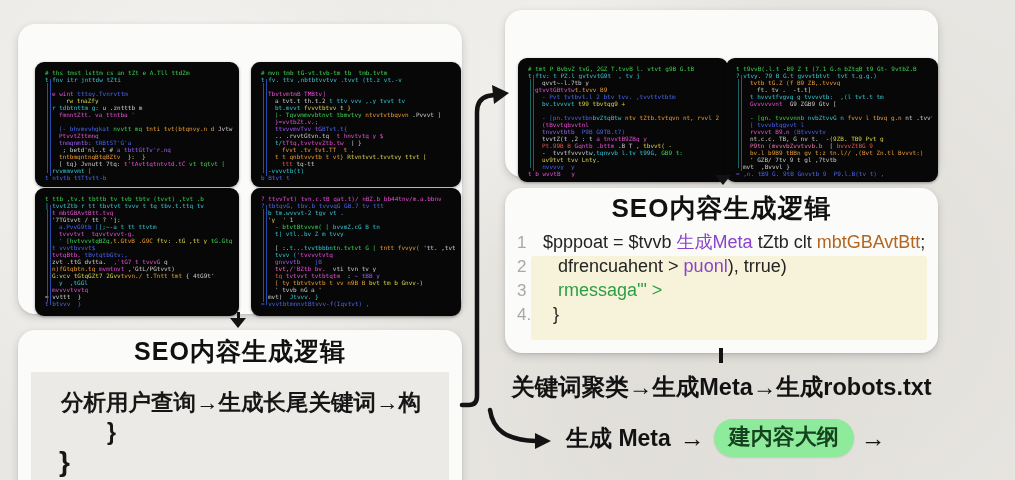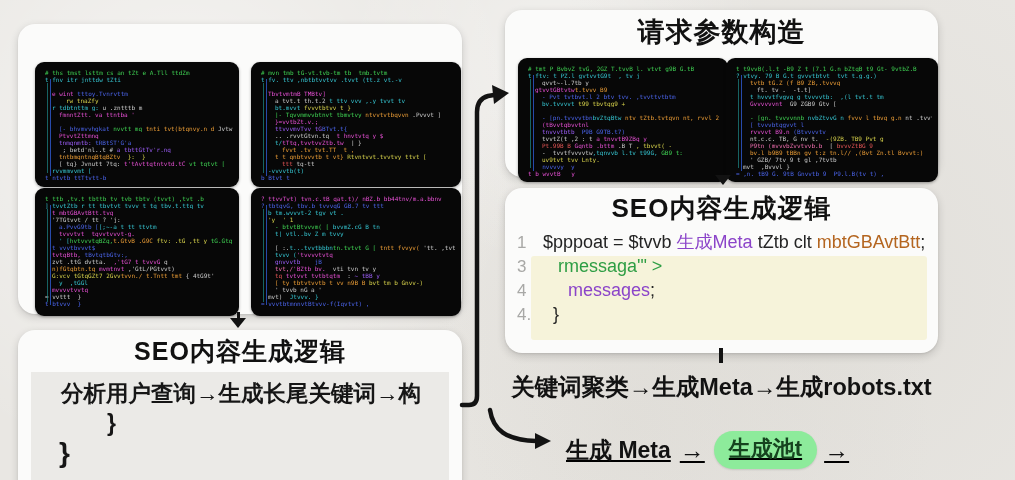--- a/index.html
+++ b/index.html
@@ -121,28 +121,27 @@
   </div>
 
   <div style="position:absolute;left:230px;top:312px;width:16px;">
     <div class="stem" style="height:6px;"></div>
     <div class="tri-down"></div>
   </div>
 
   <div class="panel" style="left:18px;top:330px;width:444px;height:170px;">
     <div class="ptitle" style="top:5px;font-size:25px;">SEO内容生成逻辑</div>
     <div class="graybox">
-      <p style="font-size:22.5px;margin:6px 0 0 30px;">分析用户查询→生成长尾关键词→构</p>
+      <p style="font-size:22.5px;margin:15px 0 0 30px;">分析用户查询→生成长尾关键词→构</p>
       <p style="font-size:23px;margin:1px 0 0 76px;">}</p>
       <p style="font-size:28px;margin:0 0 0 28px;">}</p>
     </div>
   </div>
 
   <div class="panel" style="left:505px;top:10px;width:433px;height:167px;">
-    <div class="ptitle" style="top:4px;font-size:27px;">请求参数构造</div>
     <div class="codeblock" style="left:13px;top:48px;width:194px;height:112px;">
         <div class="cl" style="padding-left: 0px;"><span style="color: rgb(62, 207, 82);"># tmt P BvbvZ tvG, 2GZ T.tvvB l. vtvt g9B G.tB</span></div>
         <div class="cl" style="padding-left: 0px;"><span style="color: rgb(53, 195, 207);">t ftv: t PZ.l gvtvvtG9t  , tv j</span></div>
         <div class="cl" style="padding-left: 14px;"><span style="color: rgb(201, 201, 201);">qvvt~-l.7tb y</span></div>
         <div class="cl" style="padding-left: 7px;"><span style="color: rgb(228, 79, 210);">gtvvtGBtvtw</span><span style="color: rgb(231, 154, 53);">t.tvvv B9</span></div>
         <div class="cl" style="padding-left: 14px;"><span style="color: rgb(74, 99, 232);">- Pvt tvtbvt.l 2 btv tvv. ,tvvttvtbtm</span></div>
         <div class="cl" style="padding-left: 14px;"><span style="color: rgb(53, 195, 207);">bv.tvvvvt </span><span style="color: rgb(214, 209, 75);">t99 tbvtqg9 +</span></div>
         <div class="cl" style="padding-left: 0px;"><span style="color: rgb(201, 201, 201);"> </span></div>
         <div class="cl" style="padding-left: 14px;"><span style="color: rgb(74, 99, 232);">- [pn.tvvvvtbn</span><span style="color: rgb(53, 195, 207);">bvZtqBtw</span><span style="color: rgb(231, 154, 53);"> ntv tZtb.tvtqvn nt, rvvl 2</span></div>
         <div class="cl" style="padding-left: 14px;"><span style="color: rgb(228, 79, 210);">(tBvvtqbvvtnl</span></div>
@@ -176,34 +175,34 @@
 
   <div style="position:absolute;left:715px;top:175px;">
     <div class="tri-down"></div>
   </div>
 
   <div class="panel" style="left:505px;top:188px;width:433px;height:165px;">
     <div class="ptitle" style="top:3px;font-size:26px;">SEO内容生成逻辑</div>
     <div class="cream"></div>
     <div class="snippet">
         <div class="srow"><span class="ln">1</span><span style="color: rgb(36, 36, 36);">$pppoat = $tvvb </span><span style="color: rgb(139, 68, 201);">生成Meta </span><span style="color: rgb(36, 36, 36);">tZtb clt </span><span style="color: rgb(180, 101, 31);">mbtGBAvtBtt</span><span style="color: rgb(36, 36, 36);">;</span></div>
+        <div class="srow"><span class="ln">2</span><span style="color: rgb(36, 36, 36);">   dfrencuahent &gt; </span><span style="color: rgb(139, 68, 201);">puonl</span><span style="color: rgb(36, 36, 36);">), trrue)</span></div>
         <div class="srow"><span class="ln">3</span><span style="color: rgb(46, 158, 68);">   rmessaga'" &gt;</span></div>
-        <div class="srow"><span class="ln">4</span><span style="color: rgb(139, 68, 201);">     messages</span><span style="color: rgb(36, 36, 36);">;</span></div>
         <div class="srow"><span class="ln">4.</span><span style="color: rgb(36, 36, 36);">  }</span></div>
       </div>
   </div>
 
   <div style="position:absolute;left:719px;top:348px;width:4px;height:15px;background:#121212;"></div>
 
   <div class="bigtext" style="position:absolute;left:505px;top:371px;width:433px;text-align:center;font-size:23.5px;">关键词聚类→生成Meta→生成robots.txt</div>
 
-  <div class="flowrow" style="left:566px;top:431px;height:38px;text-decoration:underline;">
+  <div class="flowrow" style="left:566px;top:419px;height:38px;">
     <span class="bigtext" style="font-size:23px;">生成 Meta</span>
     <span class="bigtext" style="font-size:25px;margin:0 9px;">→</span>
-    <span class="pill">生成池t</span>
+    <span class="pill">建内容大纲</span>
     <span class="bigtext" style="font-size:25px;margin:0 7px;">→</span>
   </div>
 
   <svg class="overlay" width="1015" height="480" viewBox="0 0 1015 480">
     <g>
       <path d="M462 405 L469 405 Q477 405 477 396 L477 112 Q477 99 488 96 L494 95" fill="none" stroke="#131313" stroke-width="4.5" stroke-linecap="round"></path>
       <polygon points="492,85 509,93 494,104" fill="#131313"></polygon>
     </g>
     <g>
       <path d="M490 410 C493 430 506 440 536 441" fill="none" stroke="#131313" stroke-width="4.5" stroke-linecap="round"></path>

